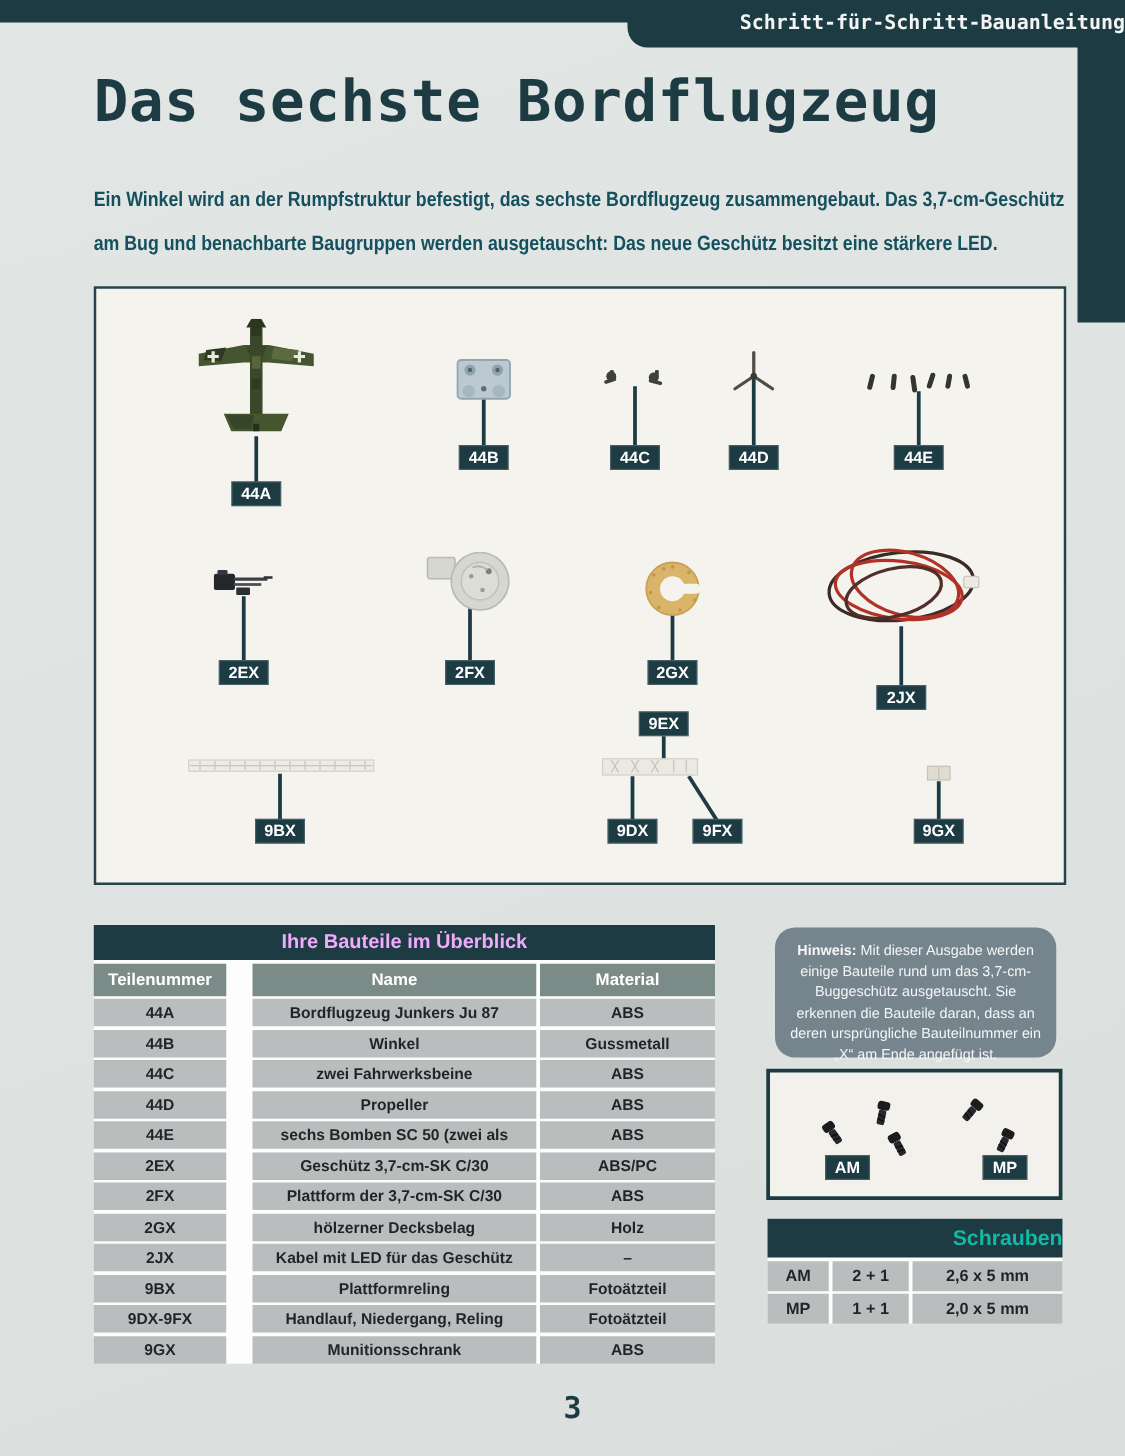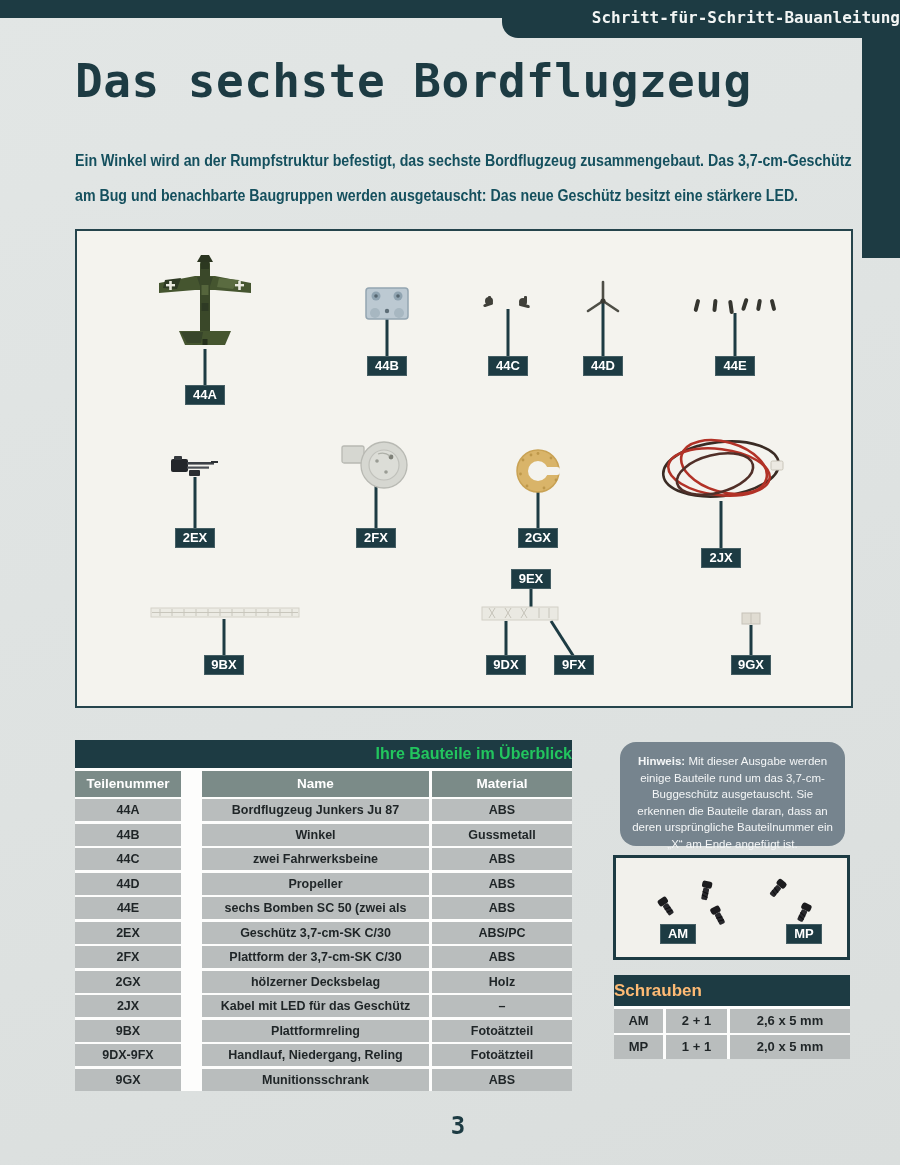--- a/index.html
+++ b/index.html
@@ -34,21 +34,21 @@
   .panel-lines{position:absolute;left:0;top:0;}
   .plabel{
     position:absolute;width:40px;height:20px;background:#1d3b43;color:#fff;
     font:700 13px/20px "Liberation Sans",sans-serif;text-align:center;
     box-shadow:inset 0 0 0 1px rgba(255,255,255,.18);
   }
   .part{position:absolute;}
   
   .ptable{left:75px;top:740px;width:497px;background:#fdfdfc;}
   .ptable-title{
-    height:28px;background:#1d3b43;color:#22c55e;text-align:right;
+    height:28px;background:#1d3b43;color:#f0abfc;text-align:center;
     font:700 16px/28px "Liberation Sans",sans-serif;
   }
   .trow{display:flex;margin-top:2.5px;}
   .trow .c1{width:106px;}
   .trow .c2{flex:1;margin-left:21px;margin-right:3px;}
   .trow .c3{width:140px;}
   .trow div{text-align:center;}
   .trow.head div{background:#7b8b88;color:#fff;font:700 13.5px/26px "Liberation Sans",sans-serif;height:26px;}
   .trow.data div{background:#b9bdbd;color:#1f2527;font:700 12.5px/22px "Liberation Sans",sans-serif;height:22px;}
   
@@ -60,21 +60,21 @@
   .note b{font-weight:700;}
   
   .screwbox{
     left:613px;top:855px;width:237px;height:105px;box-sizing:border-box;
     border:3px solid #1d3b43;background:#f2f1ec;
   }
   .screwbox .plabel{width:36px;}
   
   .stable{left:614px;top:975px;width:236px;background:#fdfdfc;}
   .stable-title{
-    height:31px;background:#1d3b43;color:#fdba74;text-align:left;
+    height:31px;background:#1d3b43;color:#14b8a6;text-align:right;
     font:700 17px/31px "Liberation Sans",sans-serif;
   }
   .srow{display:flex;margin-top:2.5px;}
   .srow .c1{width:49px;}
   .srow .c2{width:61px;margin-left:3px;margin-right:3px;}
   .srow .c3{flex:1;}
   .srow div{text-align:center;}
   .srow.head div{background:#7b8b88;color:#fff;font:700 13px/25px "Liberation Sans",sans-serif;height:25px;}
   .srow.data div{background:#b9bdbd;color:#1f2527;font:700 13px/24px "Liberation Sans",sans-serif;height:24px;}
   .pagenum{

